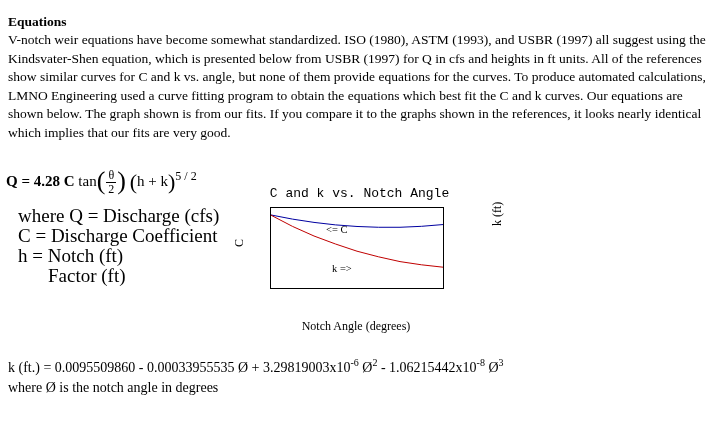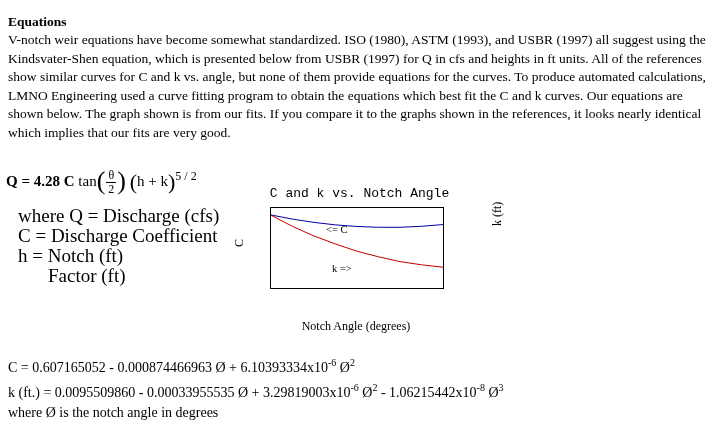--- a/index.html
+++ b/index.html
@@ -187,21 +187,18 @@
           <path d="M0.00,7.20 L21.50,18.40 L43.00,28.00 L64.50,36.00 L86.00,43.20 L107.50,48.80 L129.00,53.60 L150.50,56.80 L172.00,59.20" fill="none" stroke="#c00000" stroke-width="1"></path>
         </svg>
     </div>
 
     <div class="series-label lbl-c">&lt;= C</div>
     <div class="series-label lbl-k">k =&gt;</div>
   </div>
 
   <div class="bottom">
     <div>
-      <span>C = 0.607165052 - 0.000874466963 Ø  +  6.10393334x10</span><span class="sups">-6</span><span> Ø</span><span class="sups">2</span>
-    </div>
-    <div>
       <span>k (ft.) = 0.0095509860 - 0.00033955535 Ø  + 3.29819003x10</span><span class="sups">-6</span><span> Ø</span><span class="sups">2</span><span>  - 1.06215442x10</span><span class="sups">-8</span><span> Ø</span><span class="sups">3</span>
     </div>
     <div>where Ø is the notch angle in degrees</div>
   </div>
 
 </div>
 
 </body></html>

